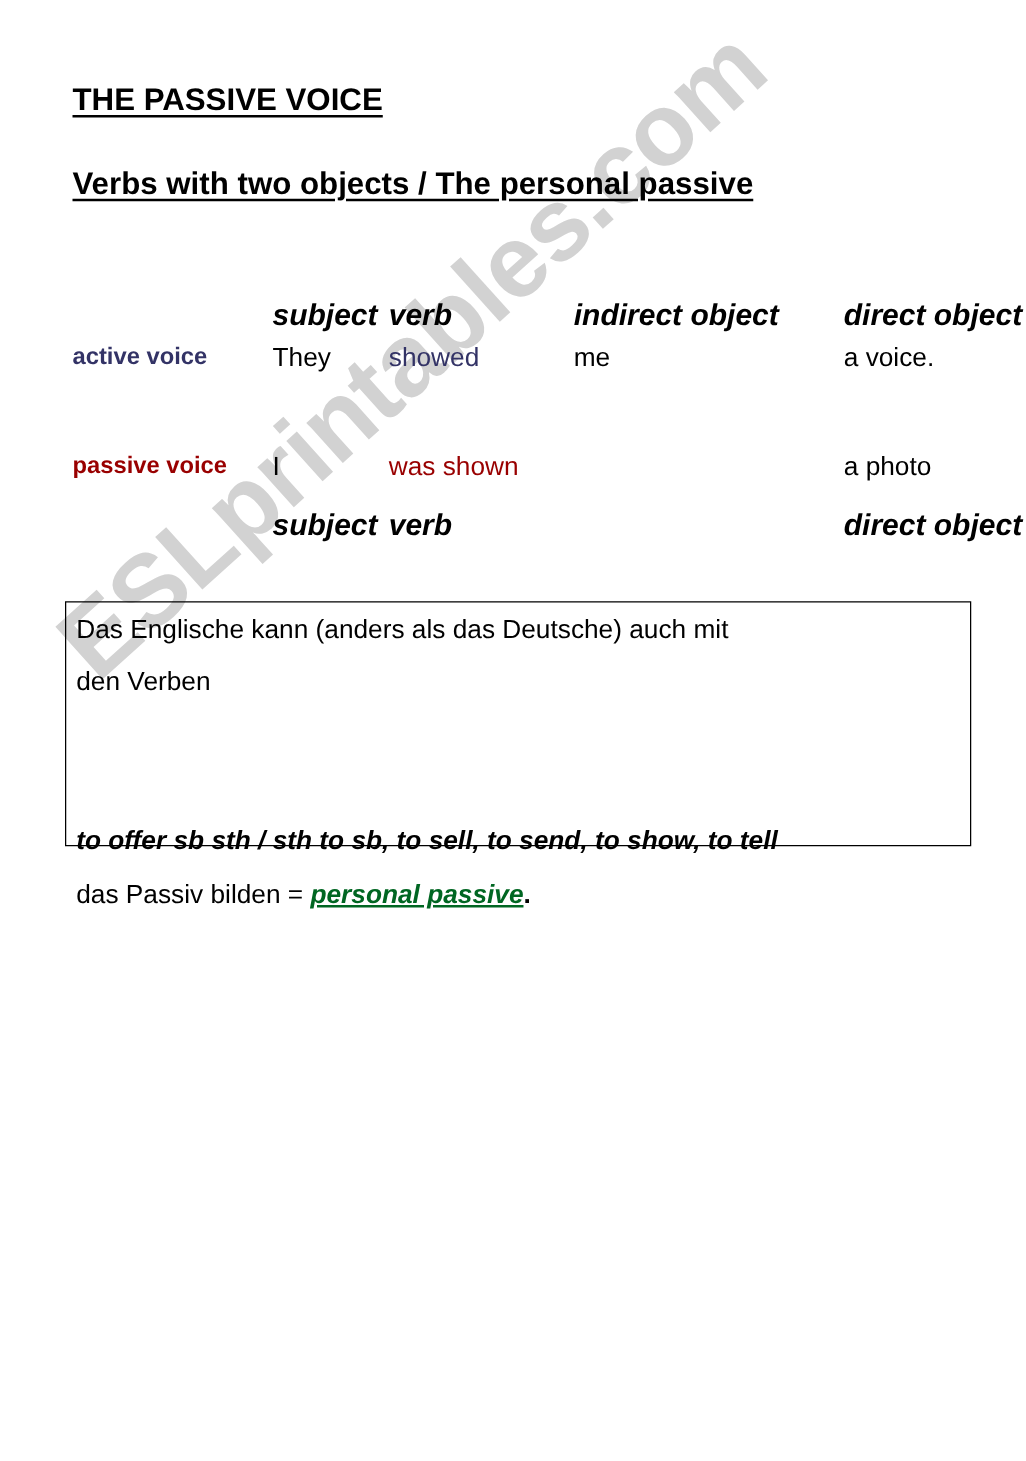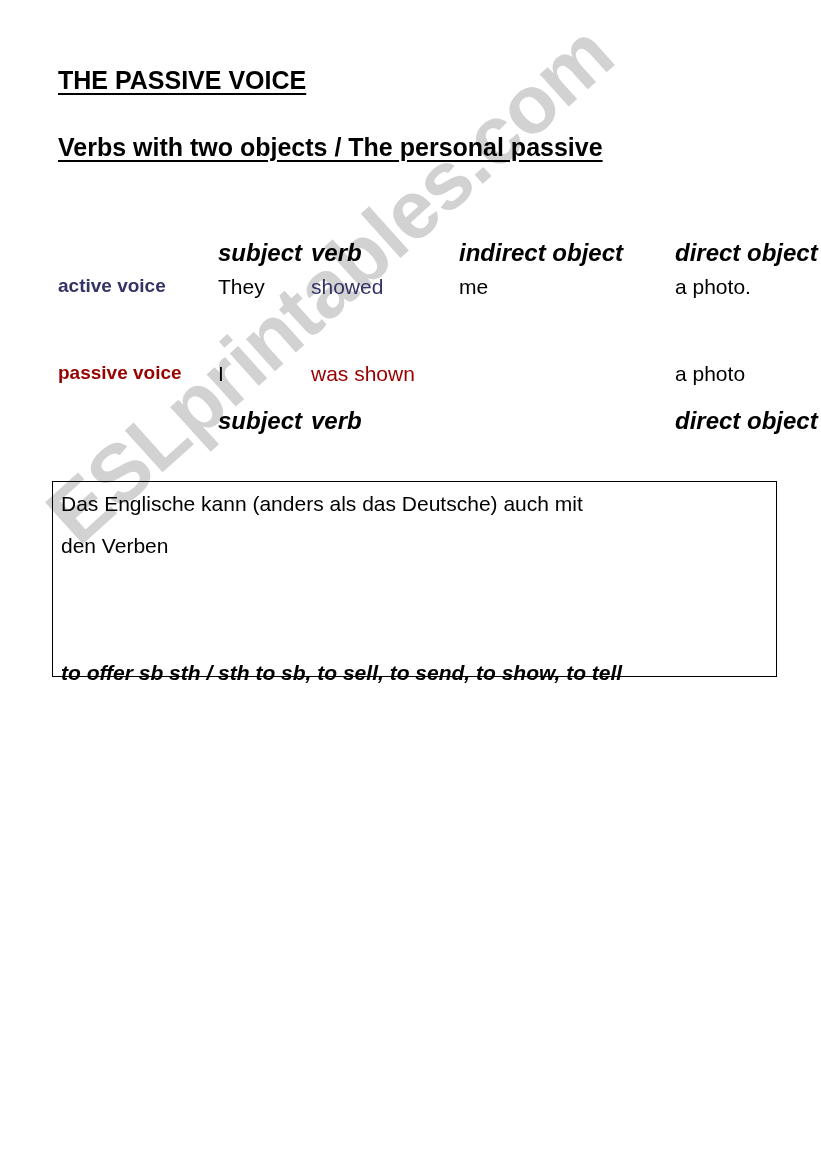--- a/index.html
+++ b/index.html
@@ -153,31 +153,32 @@
 
     <div class="cell hdr col-subject row-hdr1">subject</div>
     <div class="cell hdr col-verb row-hdr1">verb</div>
     <div class="cell hdr col-iobj row-hdr1">indirect object</div>
     <div class="cell hdr col-dobj row-hdr1">direct object</div>
 
     <div class="cell rowlabel c-active col-label row-active">active voice</div>
     <div class="cell val col-subject row-active">They</div>
     <div class="cell val c-active col-verb row-active">showed</div>
     <div class="cell val col-iobj row-active">me</div>
-    <div class="cell val col-dobj row-active">a photo.</div>
+    <div class="cell val col-dobj row-active">a voice.</div>
 
     <div class="cell rowlabel c-passive col-label row-passive">passive voice</div>
     <div class="cell val col-subject row-passive">I</div>
     <div class="cell val c-passive col-verb row-passive">was shown</div>
     <div class="cell val col-dobj row-passive">a photo</div>
 
     <div class="cell hdr col-subject row-hdr2">subject</div>
     <div class="cell hdr col-verb row-hdr2">verb</div>
     <div class="cell hdr col-dobj row-hdr2">direct object</div>
 
     <div class="note-box">
       <div class="note-line nl0">Das Englische kann (anders als das Deutsche) auch mit</div>
       <div class="note-line nl1">den Verben</div>
       <div class="note-line it nl4">to offer sb sth / sth to sb, to sell, to send, to show, to tell</div>
+      <div class="note-line nl5"><span>das Passiv bilden = </span><span class="green-underline">personal passive</span><span class="black-period">.</span></div>
     </div>
 
   </div>
 </div>
 
 </body></html>

